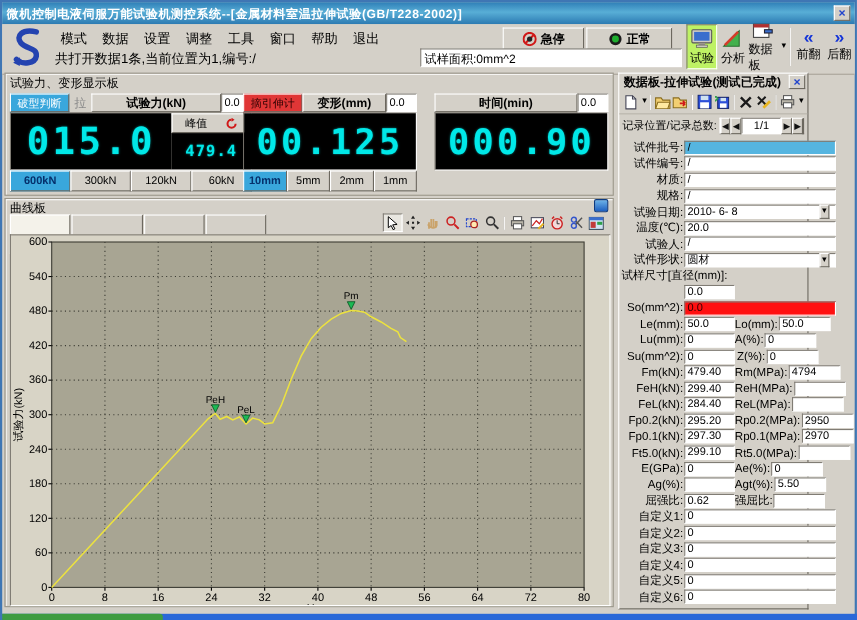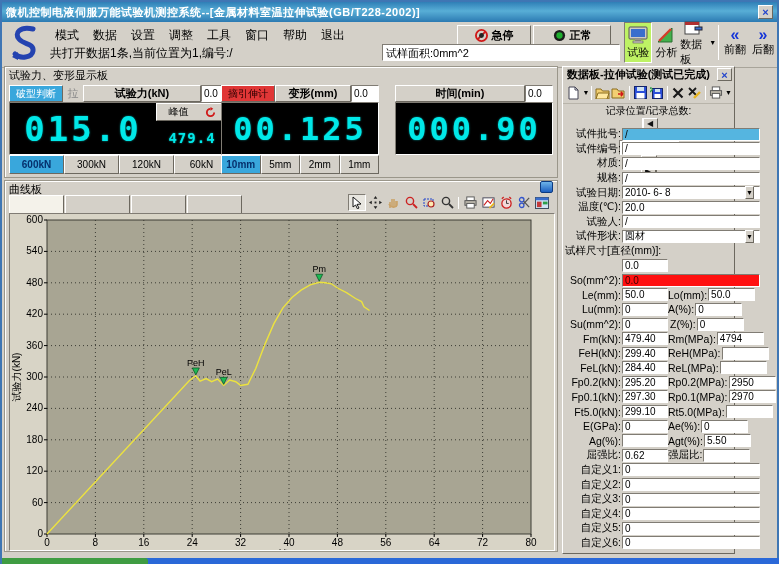--- a/index.html
+++ b/index.html
@@ -70,21 +70,21 @@
   #mini-blue-btn { position:absolute; right:4px; top:0px; width:13px; height:12px;
      background:linear-gradient(180deg,#6db3e8,#1d5fc0); border:1px solid #0c3a80; border-radius:2px; }
 
   
   #data-board { position:absolute; left:560px; top:64px; width:173px; height:488px; background:#d4d0c8;
      border:1px solid; border-color:#fff #6c685f #6c685f #fff; }
   #db-titlebar { height:15px; display:flex; align-items:center; padding:0 2px 0 4px; }
   #db-title { flex:1; font-weight:bold; font-size:11px; white-space:nowrap; overflow:hidden;}
   #db-toolbar { height:22px; display:flex; align-items:center; padding:0 2px; border-bottom:1px solid #b8b4aa; }
   .dbicon { width:19px; height:18px; display:flex; align-items:center; justify-content:center; }
-  #db-nav { height:20px; display:flex; align-items:center; padding:0 3px; font-size:10px;flex-direction:column; }
+  #db-nav { height:20px; display:flex; align-items:center; padding:0 3px; font-size:10px; }
   .nav-btn { width:16px; height:15px; font-size:8px; color:#111; }
   #nav-pos { width:60px; height:15px; text-align:center; font-size:10px; line-height:13px; }
   #db-fields { padding:3px 2px 0 2px; }
   .frow { display:flex; align-items:center; height:14.6px; }
   .flbl { width:56px; text-align:right; font-size:10.5px; white-space:nowrap; flex:0 0 56px; }
   .flbl2 { text-align:right; font-size:10.5px; white-space:nowrap; margin-left:auto; }
   .fin { height:13px; font-size:10px; font-family:"Liberation Sans",sans-serif; padding:0 2px;
      border:1px solid; border-color:#807c74 #fff #fff #807c74; background:#fff; }
   .fin.grow { flex:1; margin-left:1px; }
   .fin.small { width:46px; margin-left:1px; }

